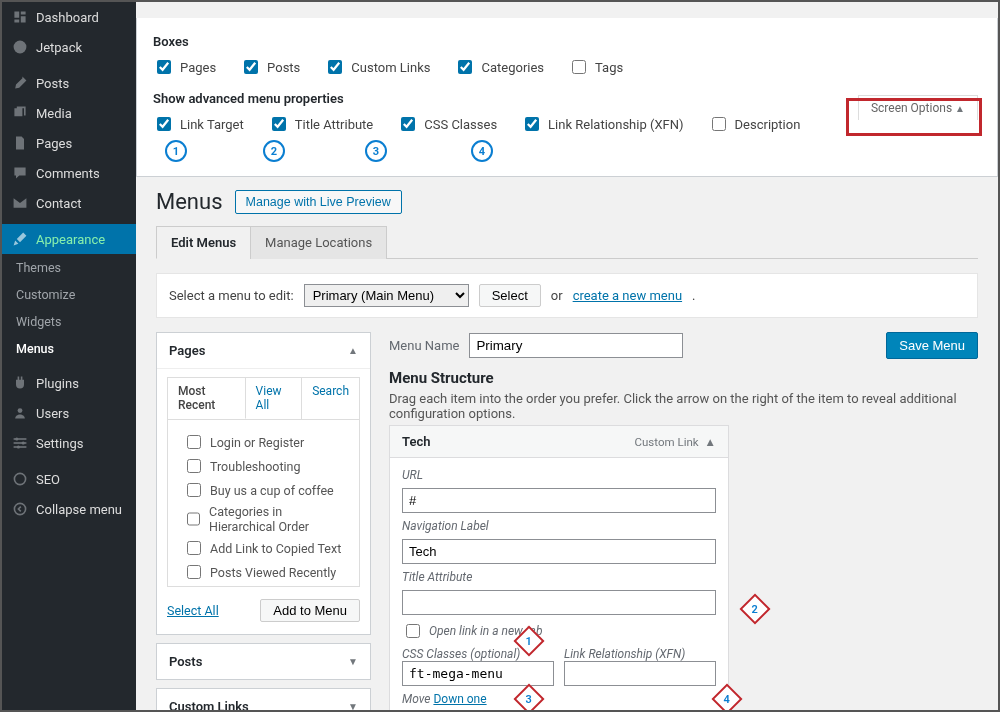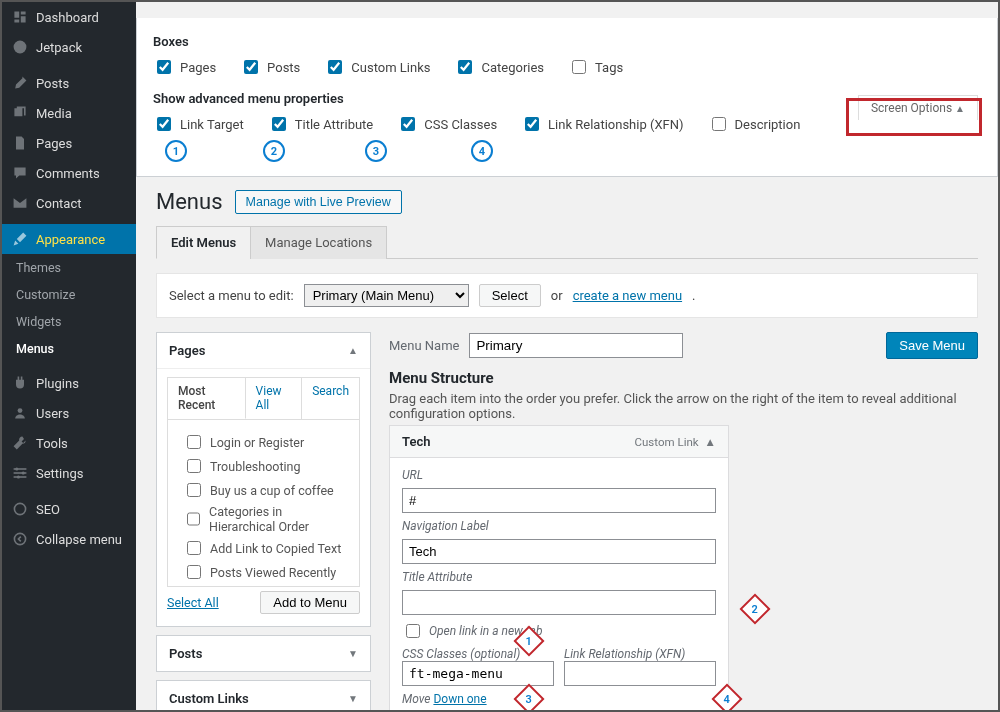--- a/index.html
+++ b/index.html
@@ -4,21 +4,21 @@
 <style>
 html,body{margin:0;padding:0;font-family:-apple-system,"Segoe UI",Roboto,Helvetica,Arial,sans-serif;font-size:13px;color:#444;background:#f1f1f1}
 body{width:1000px;height:712px;overflow:hidden;border:2px solid #555;box-sizing:border-box}
 .wrap{display:flex;height:100%}
 
 .sidebar{width:134px;background:#23282d;color:#eee;display:flex;flex-direction:column;font-size:13px}
 .side-item{display:flex;align-items:center;gap:8px;padding:7px 10px;color:#ddd;cursor:pointer}
 .side-item .icon{width:16px;height:16px;opacity:.6}
 .side-sub{padding:6px 10px 6px 14px;color:#a0a5aa;font-size:12.5px;cursor:pointer}
 .side-sub.current{color:#fff;font-weight:500}
-.side-item.active{background:#0073aa;color:#fde047;position:relative}
+.side-item.active{background:#0073aa;color:#86efac;position:relative}
 .side-item.active::after{content:"";position:absolute;right:-8px;top:50%;transform:translateY(-50%);border:8px solid transparent;border-left-color:#0073aa}
 
 .main{flex:1;background:#f1f1f1;overflow:auto;padding:0 20px 20px 20px;position:relative}
 
 .so-panel{background:#fff;border:1px solid #ccd0d4;border-top:none;padding:12px 16px 18px;margin:16px -20px 12px -20px}
 .so-panel h5{margin:4px 0 8px 0;font-size:13px;font-weight:600;color:#23282d}
 .so-row{display:flex;flex-wrap:wrap;gap:18px 24px;align-items:center}
 label.cb{display:inline-flex;align-items:center;gap:6px;font-size:13px;color:#444}
 input[type=checkbox]{width:14px;height:14px;accent-color:#0073aa}
 
@@ -47,21 +47,21 @@
 
 .acc{border:1px solid #ccd0d4;background:#fff;margin-bottom:8px}
 .acc-h{padding:10px 12px;background:#fff;border-bottom:1px solid #eee;font-weight:600;color:#23282d;display:flex;justify-content:space-between;align-items:center;cursor:pointer}
 .acc.collapsed .acc-h{border-bottom:none}
 .acc-body{padding:8px 10px 12px}
 .subtabs{display:flex;border:1px solid #ddd;border-bottom:none;font-size:12px}
 .subtab{padding:6px 10px;border-right:1px solid #ddd;color:#0073aa;cursor:pointer}
 .subtab:first-child{background:#fff;border-bottom:1px solid #fff;color:#444;font-weight:500}
 .subbody{border:1px solid #ddd;height:150px;overflow-y:scroll;padding:8px}
 .subbody label.cb{display:flex;margin:4px 7px;font-size:12.5px;color:#555}
-.acc-foot{display:flex;justify-content:space-between;align-items:center;margin-top:4px}
+.acc-foot{display:flex;justify-content:space-between;align-items:center;margin-top:12px}
 .select-all{color:#0073aa;font-size:12.5px;text-decoration:underline;cursor:pointer}
 .caret{font-size:10px;color:#72777c}
 
 .rt-head{display:flex;align-items:center;gap:10px;margin-bottom:10px}
 .rt-head input[type=text]{border:1px solid #8c8f94;padding:4px 6px;width:200px}
 .btn-primary{background:#0085ba;border:1px solid #006799;color:#fff;padding:5px 12px;cursor:pointer;border-radius:2px;font-size:13px}
 .push{margin-left:auto}
 h3{margin:10px 0 4px 0;font-size:15px;color:#23282d}
 .hint{font-size:13px;color:#555;margin-bottom:4px}
 
@@ -157,26 +157,20 @@
       </div>
     <div class="side-item">
         <span class="icon"><svg viewBox="0 0 20 20">
             <circle cx="10" cy="7" r="3"></circle>
             <path d="M4 17c0-3 3-5 6-5s6 2 6 5z"></path>
           </svg></span>
         <span>Users</span>
       </div>
     <div class="side-item">
         <span class="icon"><svg viewBox="0 0 20 20">
-            <path d="M13 2a4 4 0 00-4 5L2 14l4 4 7-7a4 4 0 004-4l-3 3-2-2 3-3z"></path>
-          </svg></span>
-        <span>Tools</span>
-      </div>
-    <div class="side-item">
-        <span class="icon"><svg viewBox="0 0 20 20">
             <rect x="2" y="4" width="16" height="2"></rect>
             <rect x="2" y="9" width="16" height="2"></rect>
             <rect x="2" y="14" width="16" height="2"></rect>
             <circle cx="6" cy="5" r="2"></circle>
             <circle cx="14" cy="10" r="2"></circle>
             <circle cx="8" cy="15" r="2"></circle>
           </svg></span>
         <span>Settings</span>
       </div>
     <div style="height:6px"></div>

